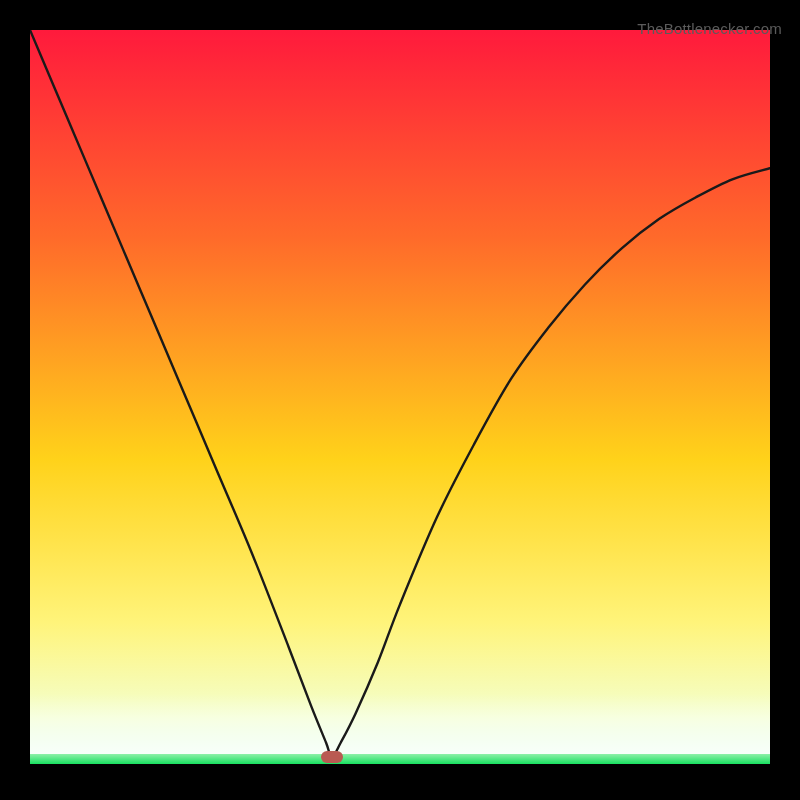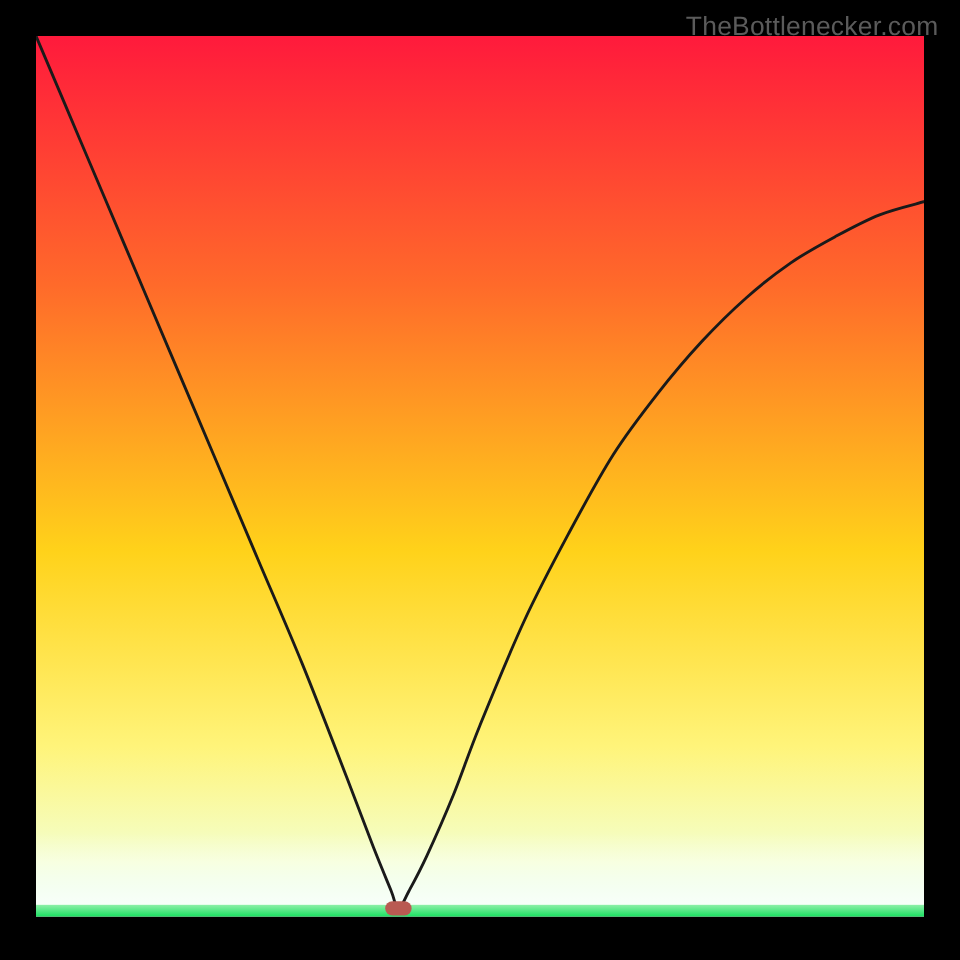--- a/index.html
+++ b/index.html
@@ -6,24 +6,24 @@
   body {
     width: 800px;
     height: 800px;
     background: #000;
     position: relative;
     overflow: hidden;
     font-family: Arial, Helvetica, sans-serif;
   }
   .watermark {
     position: absolute;
-    top: 9px;
+    top: 20px;
     right: 18px;
     color: #5b5b5b;
-    font-size: 22px;
+    font-size: 15px;
     font-weight: 400;
     z-index: 3;
     letter-spacing: 0.2px;
   }
   .plot-area {
     position: absolute;
     left: 30px;
     top: 30px;
     width: 740px;
     height: 740px;

